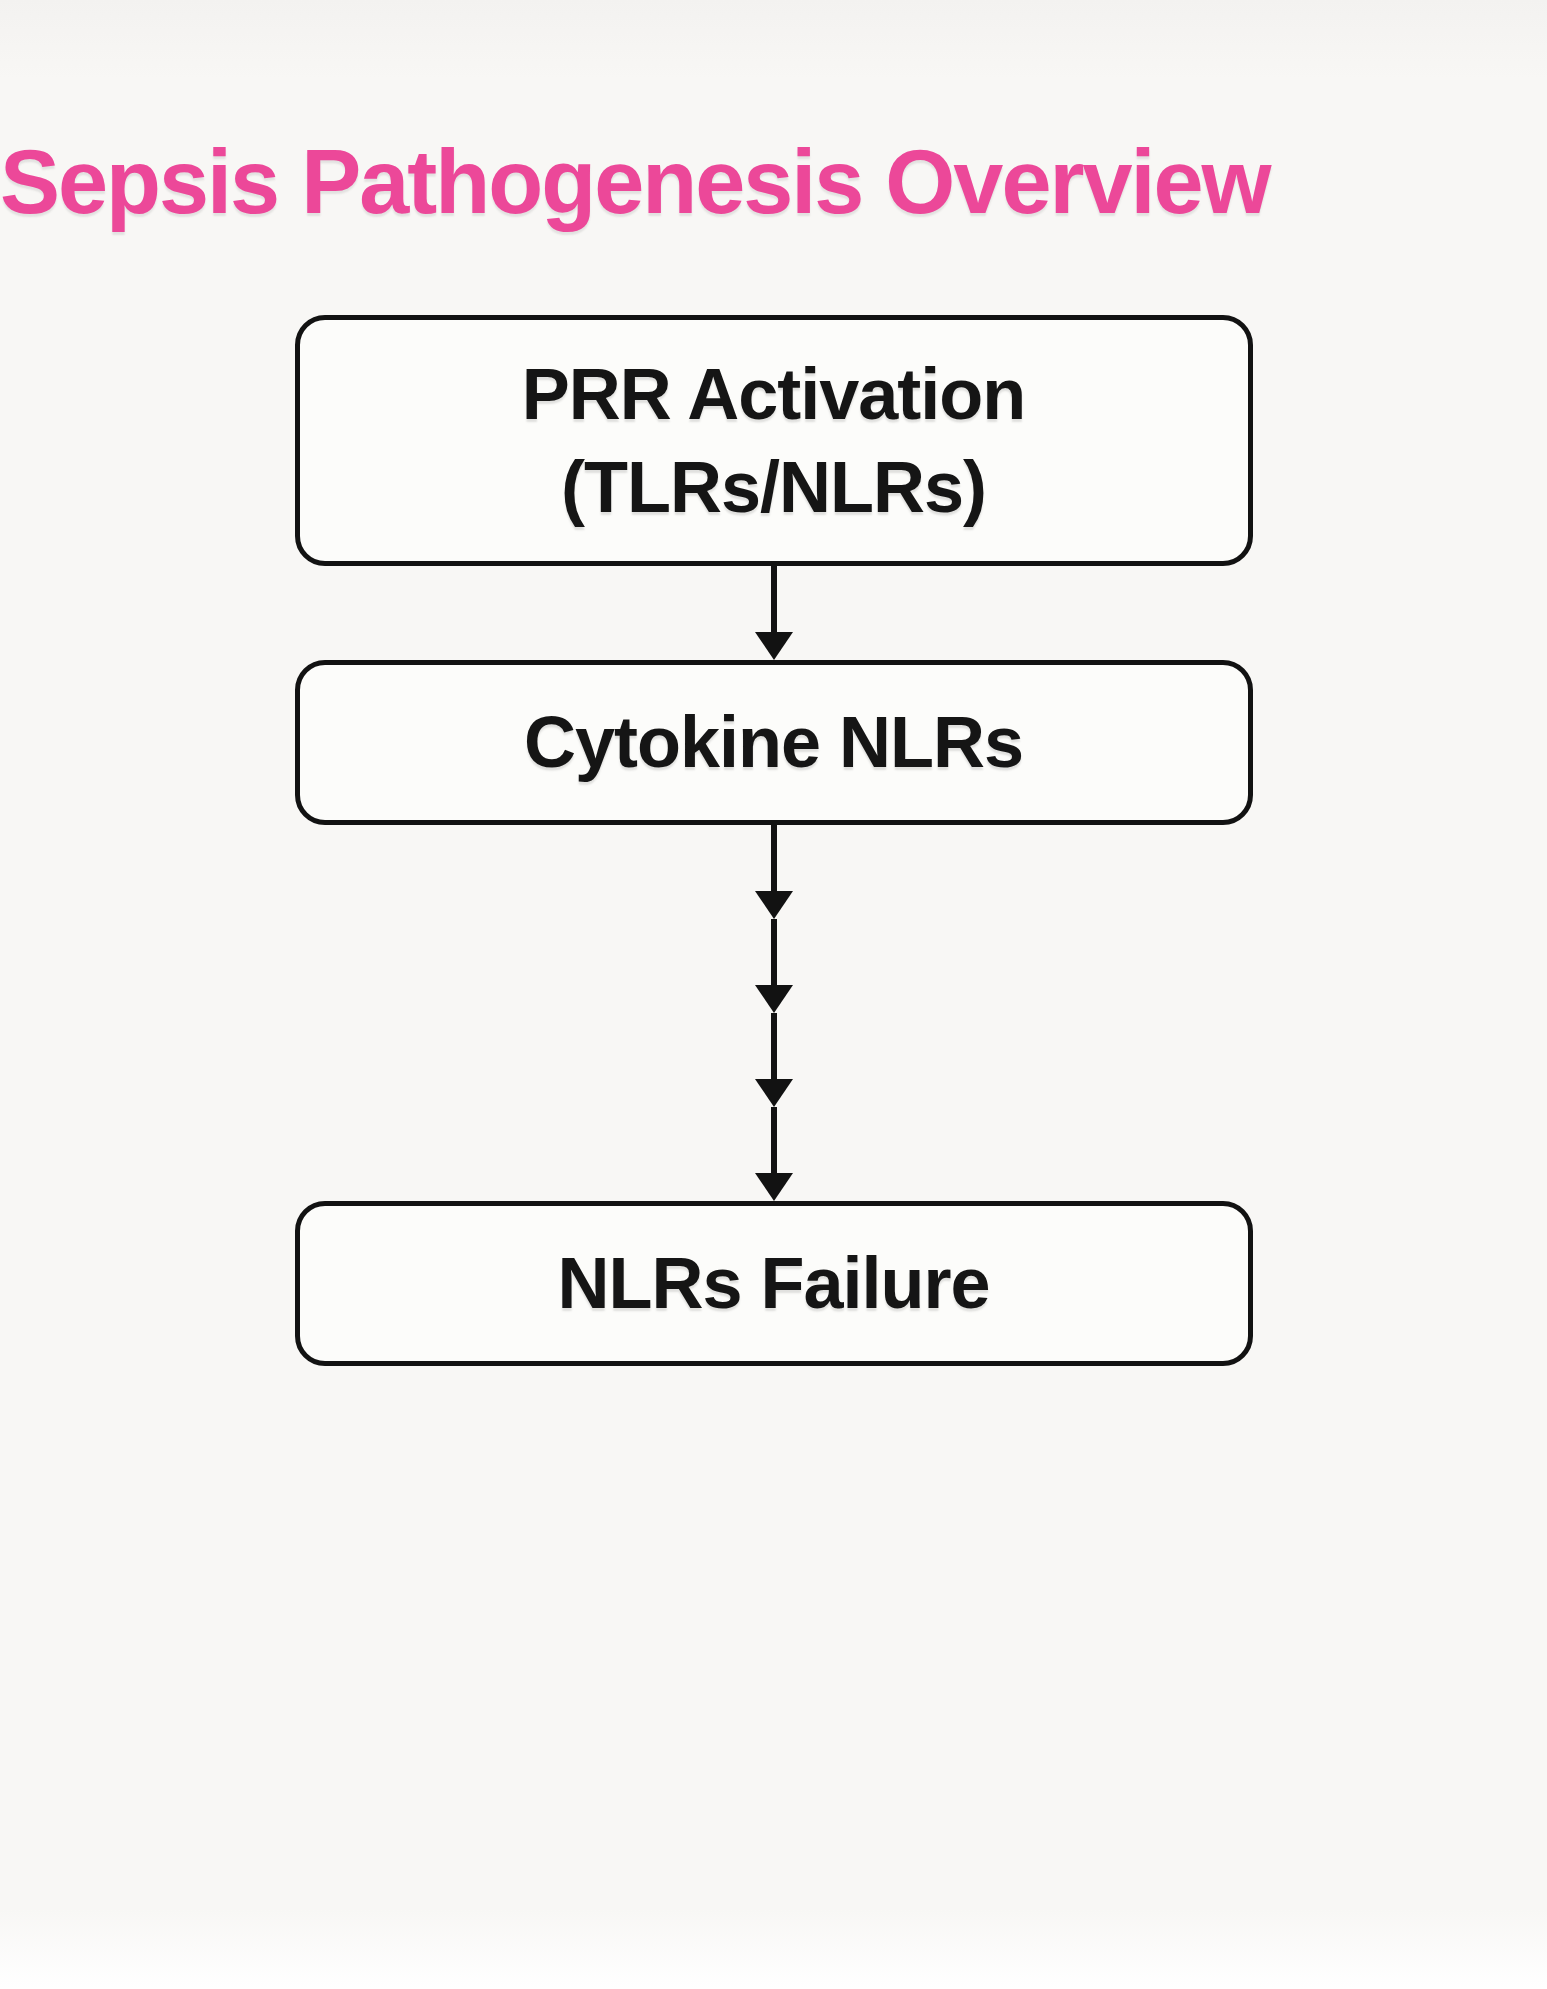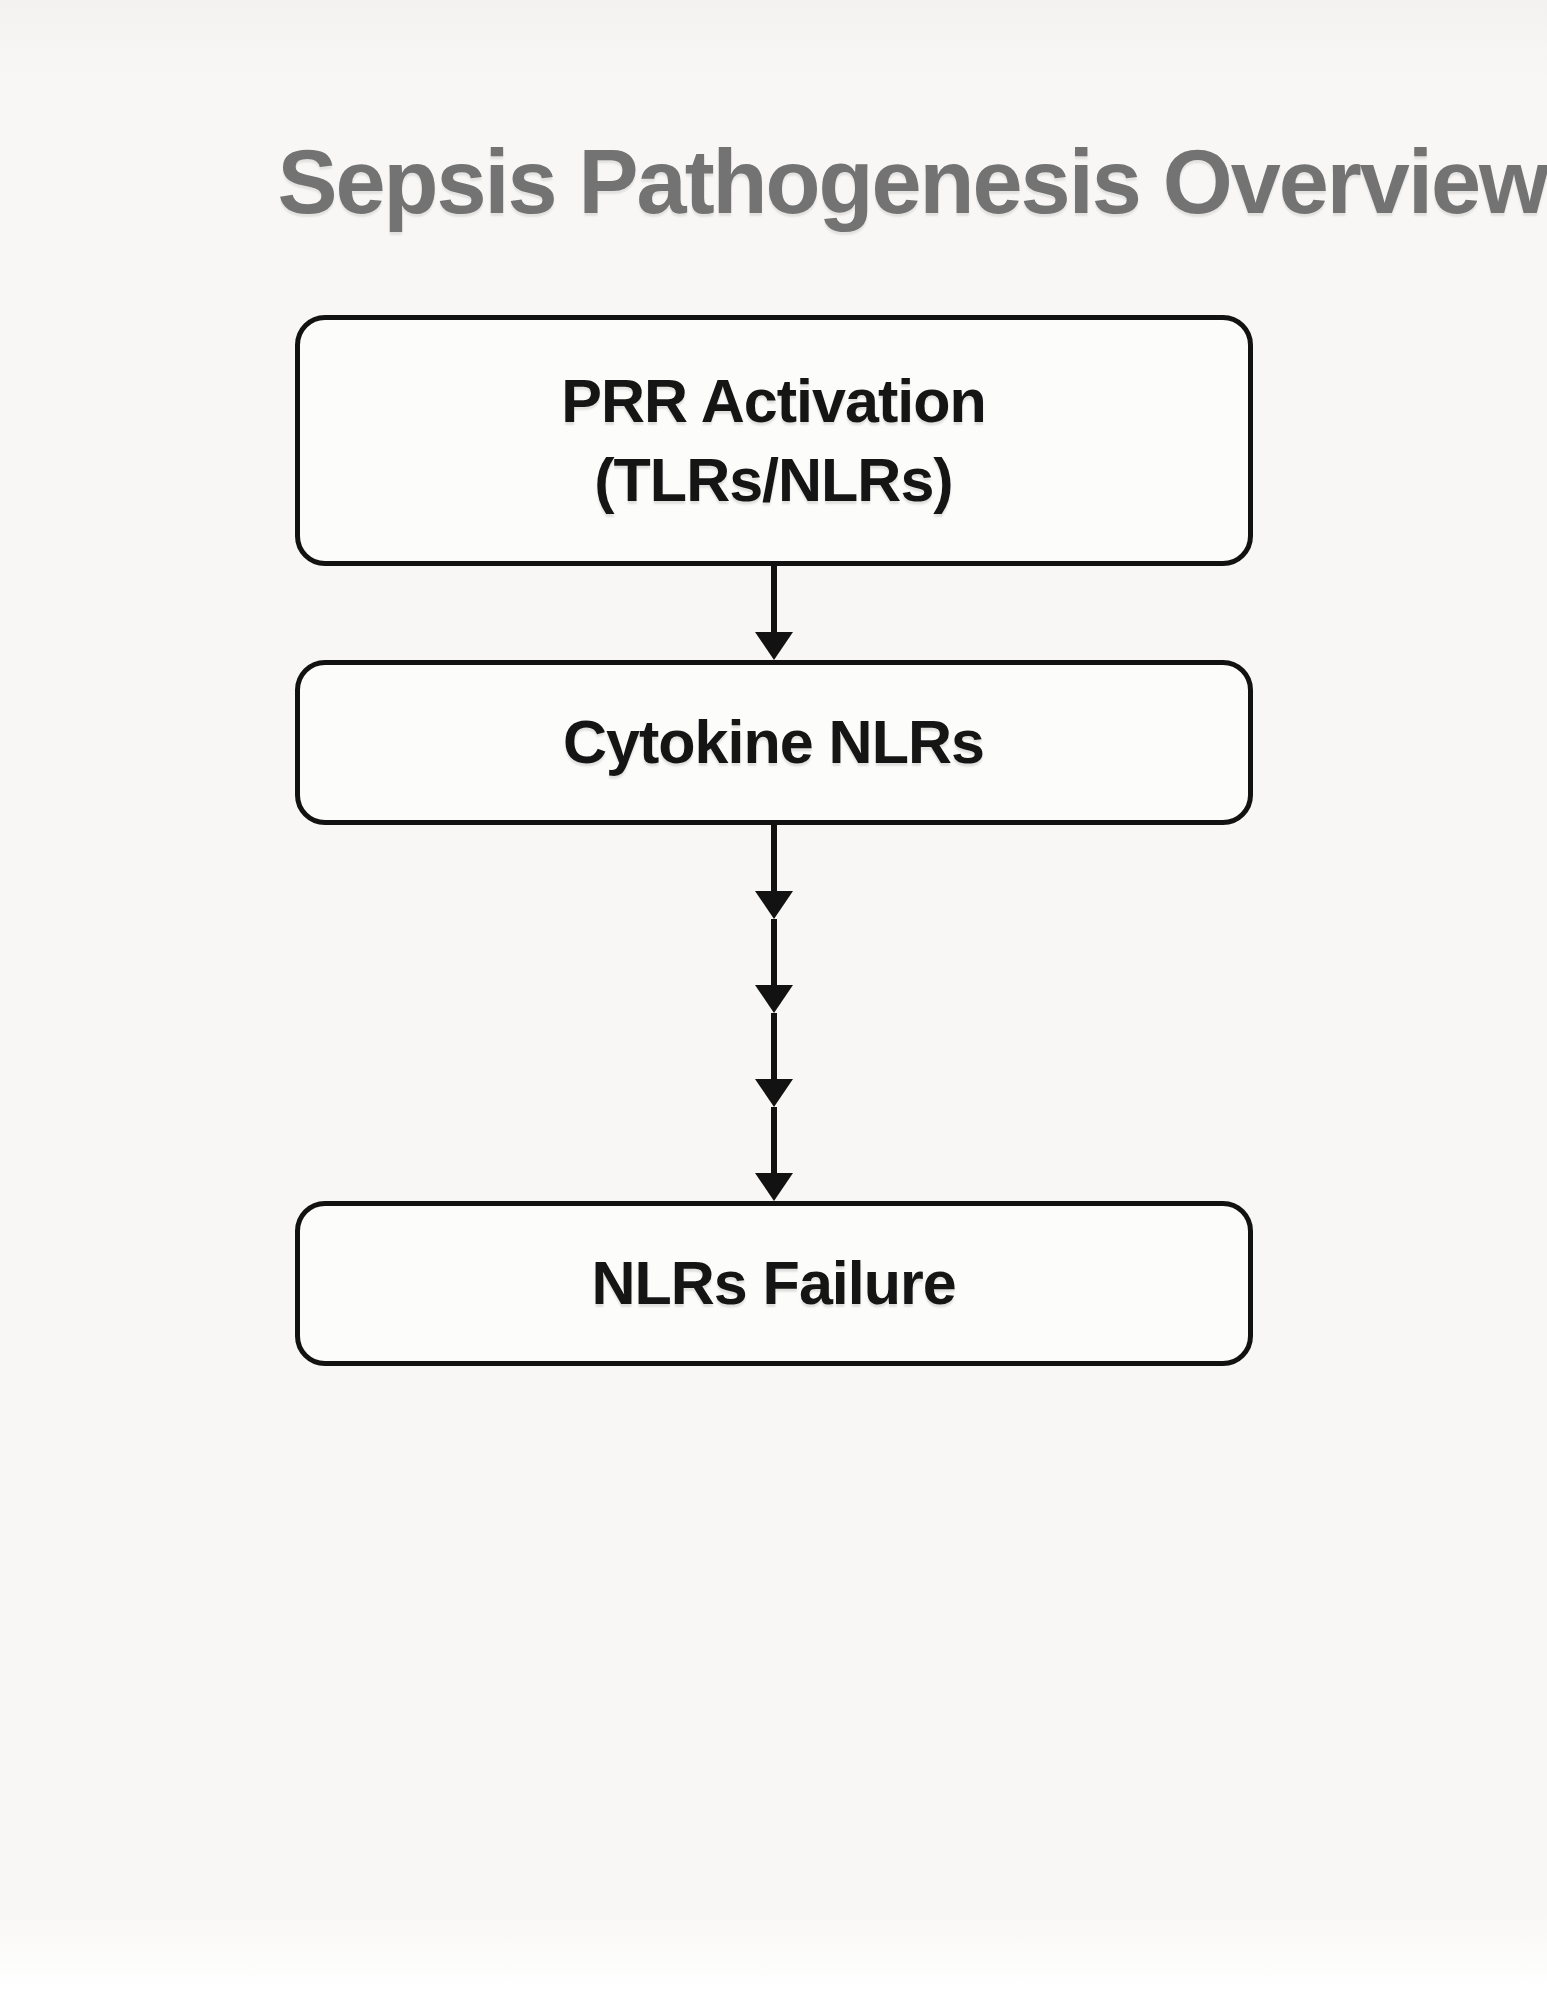--- a/index.html
+++ b/index.html
@@ -15,25 +15,25 @@
   }
   .page {
     position: relative;
     width: 1547px;
     height: 1989px;
     box-sizing: border-box;
     padding-top: 137px;
   }
   .diagram-title {
     margin: 0;
-    text-align: right;
+    text-align: left;
     font-size: 90px;
     line-height: 1.0;
     font-weight: 700;
-    color: #737373;
+    color: #ec4899;
     letter-spacing: -2px;
     text-shadow: 0 3px 2px rgba(70,70,70,0.12);
   }
   .flow {
     width: 958px;
     margin: 88px auto 0 auto;
     display: flex;
     flex-direction: column;
     align-items: center;
   }
@@ -41,21 +41,21 @@
     box-sizing: border-box;
     width: 958px;
     height: 165px;
     background: #fcfcfa;
     border: 5px solid #121212;
     border-radius: 30px;
     display: flex;
     align-items: center;
     justify-content: center;
     text-align: center;
-    font-size: 61px;
+    font-size: 72px;
     font-weight: 700;
     line-height: 1.29;
     letter-spacing: -1px;
     color: #151515;
     white-space: pre-line;
     text-shadow: 0 3px 2px rgba(70,70,70,0.15);
   }
   .node.tall {
     height: 251px;
   }

